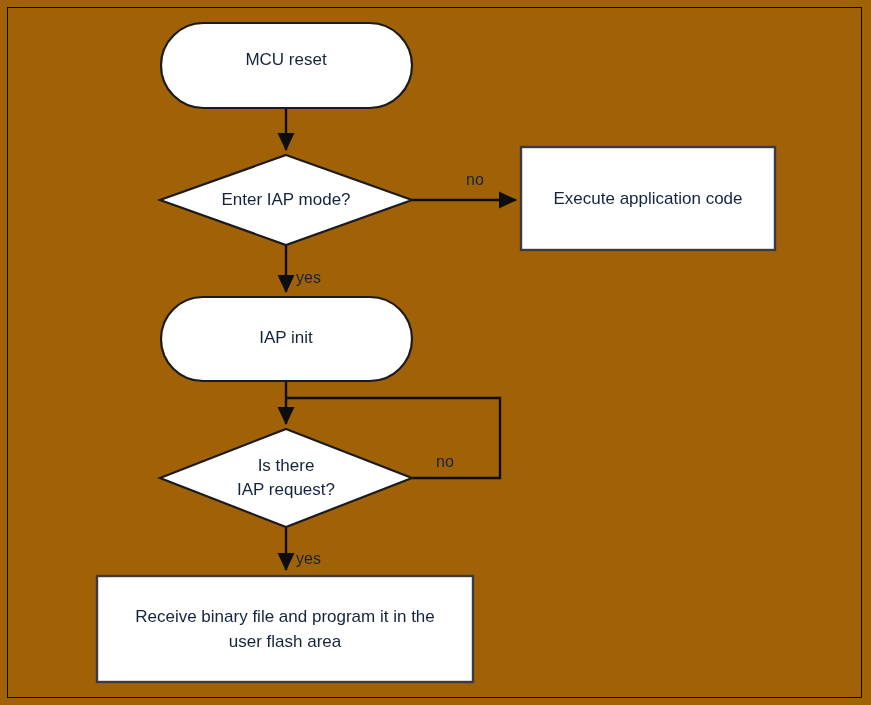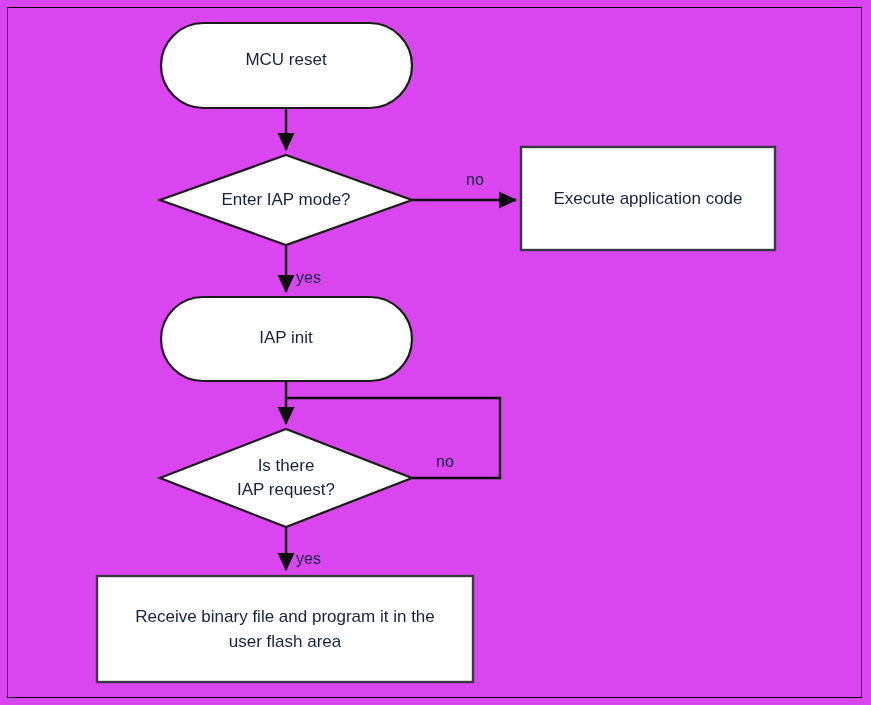--- a/index.html
+++ b/index.html
@@ -10,21 +10,21 @@
   body {
     width: 871px;
     height: 705px;
     font-family: "Liberation Sans", sans-serif;
     overflow: hidden;
   }
   #page {
     position: relative;
     width: 871px;
     height: 705px;
-    background: #d946ef;
+    background: #a16207;
   }
   #page-frame {
     position: absolute;
     left: 7px;
     top: 7px;
     width: 855px;
     height: 691px;
     border: 1px solid #000000;
     box-sizing: border-box;
     pointer-events: none;

